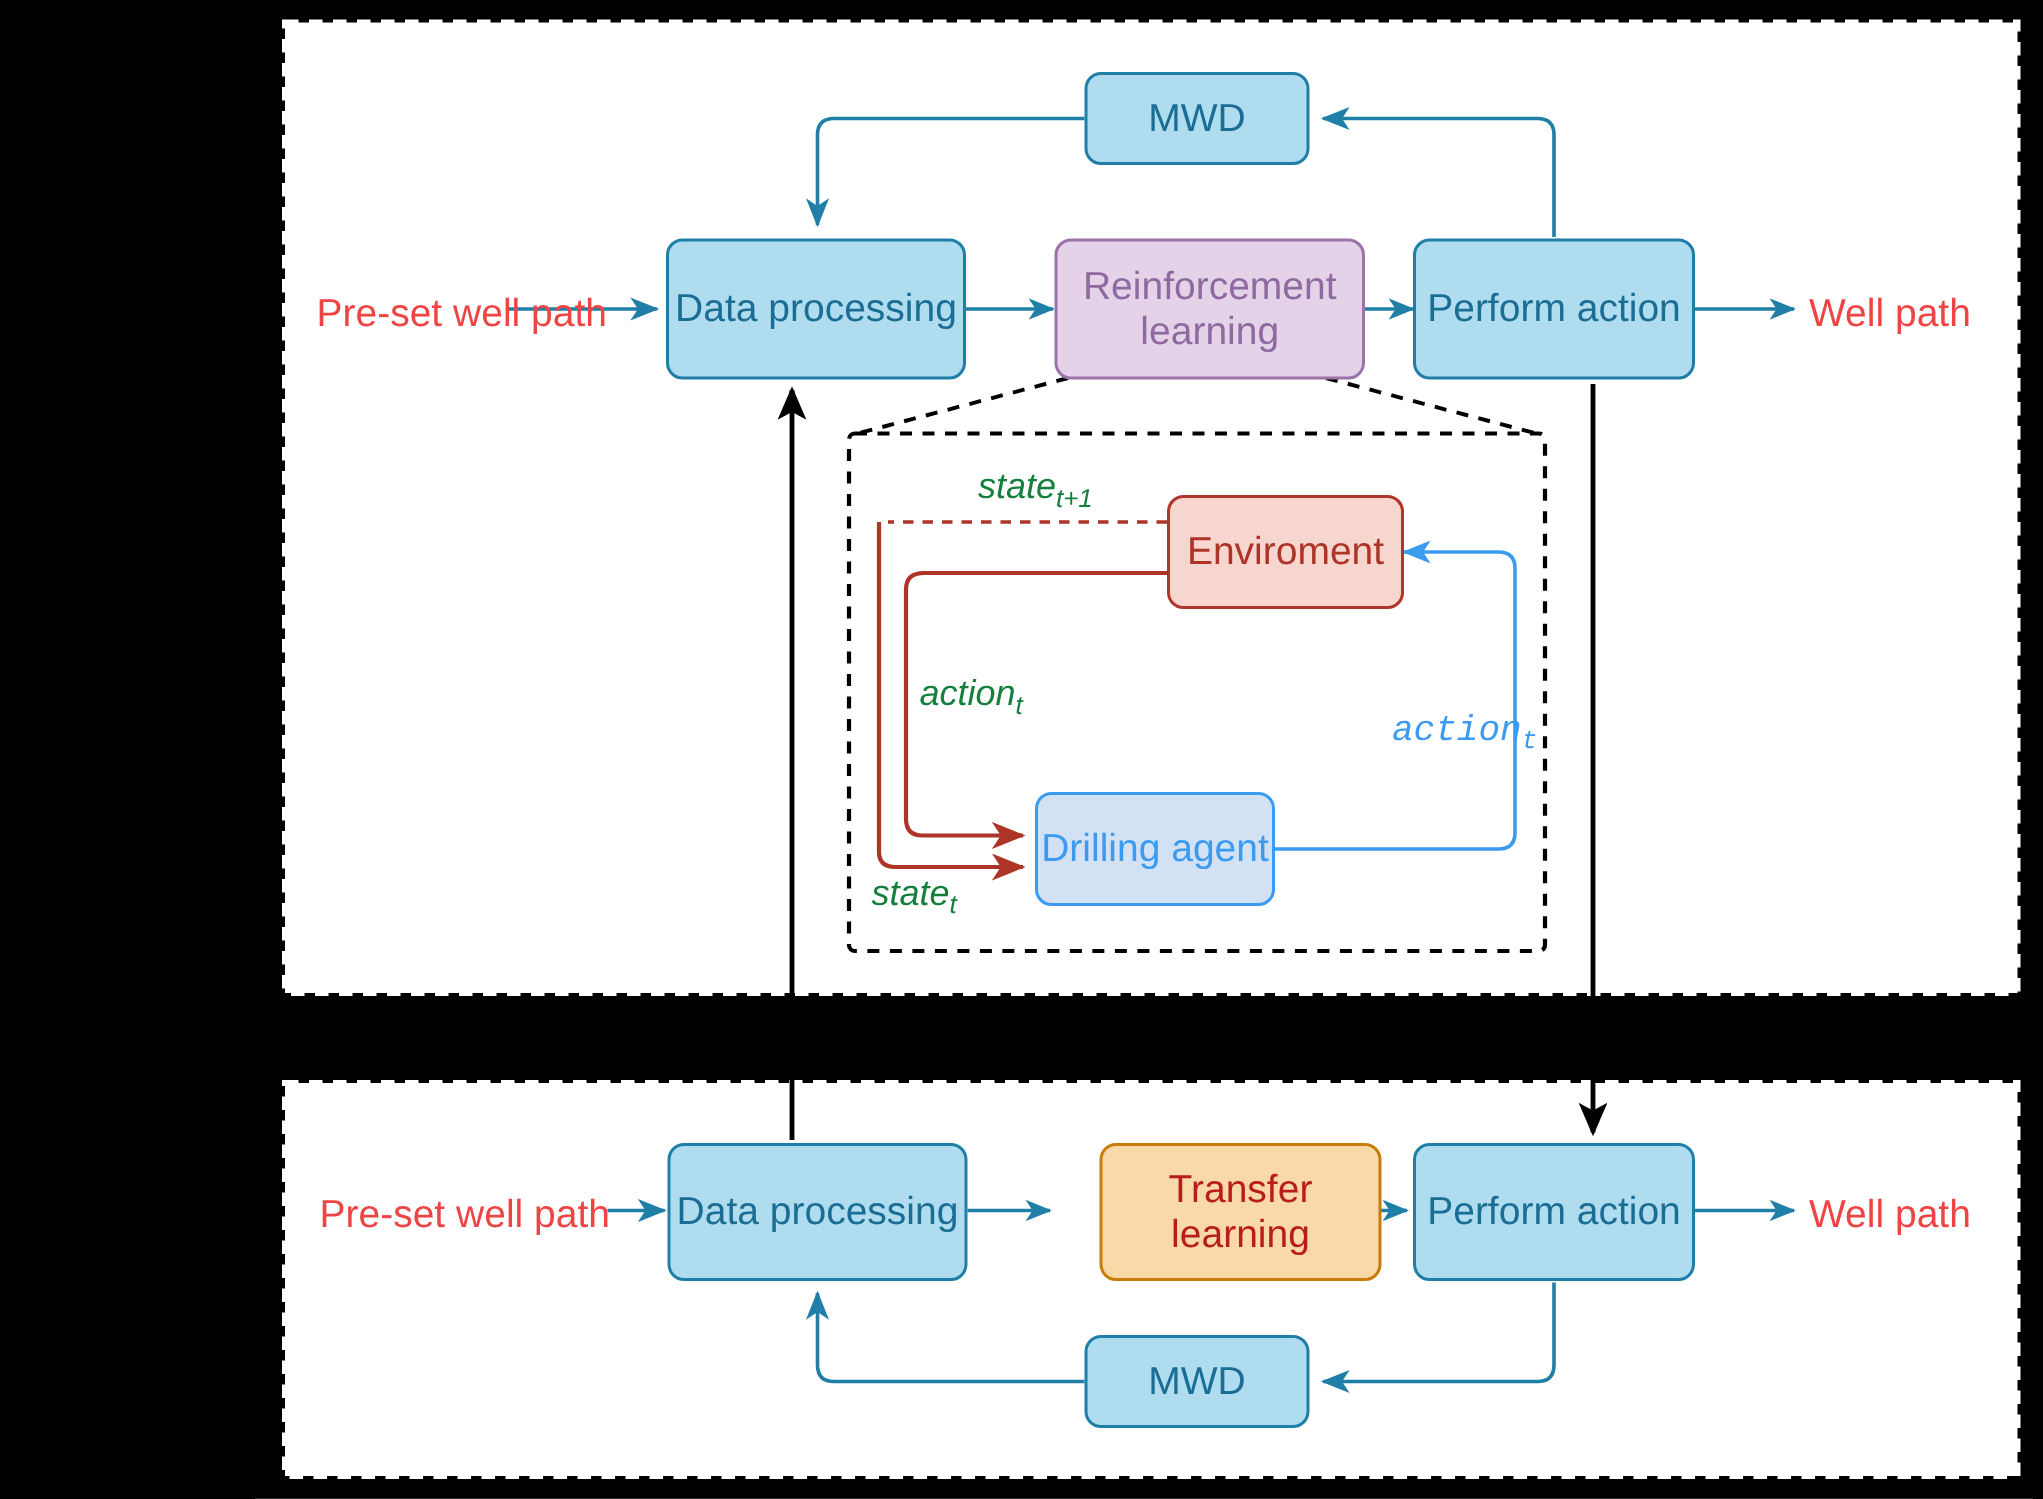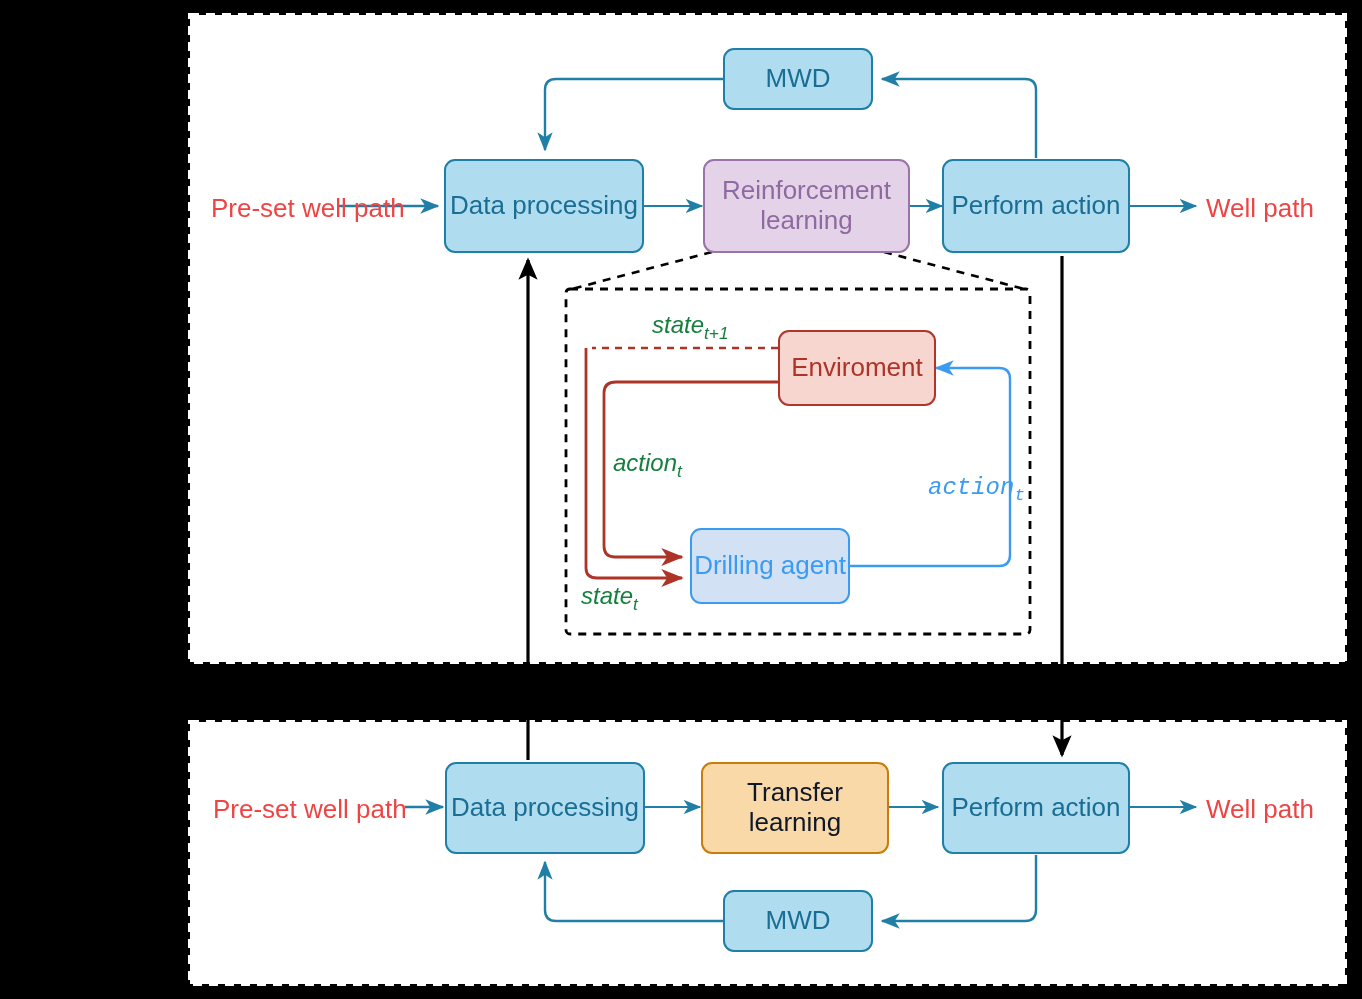--- a/index.html
+++ b/index.html
@@ -17,21 +17,21 @@
     position:absolute;
     box-sizing:border-box;
     display:flex;align-items:center;justify-content:center;
     text-align:center;
     border-radius:11px;
     line-height:1.15;
     white-space:pre-line;
   }
   .node-blue{background:#b0dcf0;border:2px solid #1f7fa6;color:#1a6d93;}
   .node-purple{background:#e4d3e8;border:2px solid #9a73a8;color:#8f6aa0;}
-  .node-orange{background:#fad9a8;border:2px solid #c87d0a;color:#0f172a;}
+  .node-orange{background:#fad9a8;border:2px solid #c87d0a;color:#b91c1c;margin-left:32px;}
   .node-red{background:#f8d6d0;border:2px solid #b0362b;color:#ad3427;}
   .node-agentblue{background:#d3e1f5;border:2px solid #3b9bf0;color:#3b9bf0;}
   .free-label{
     position:absolute;
     color:#ef4444;
     white-space:nowrap;
   }
   .math-label{
     position:absolute;
     font-style:italic;

